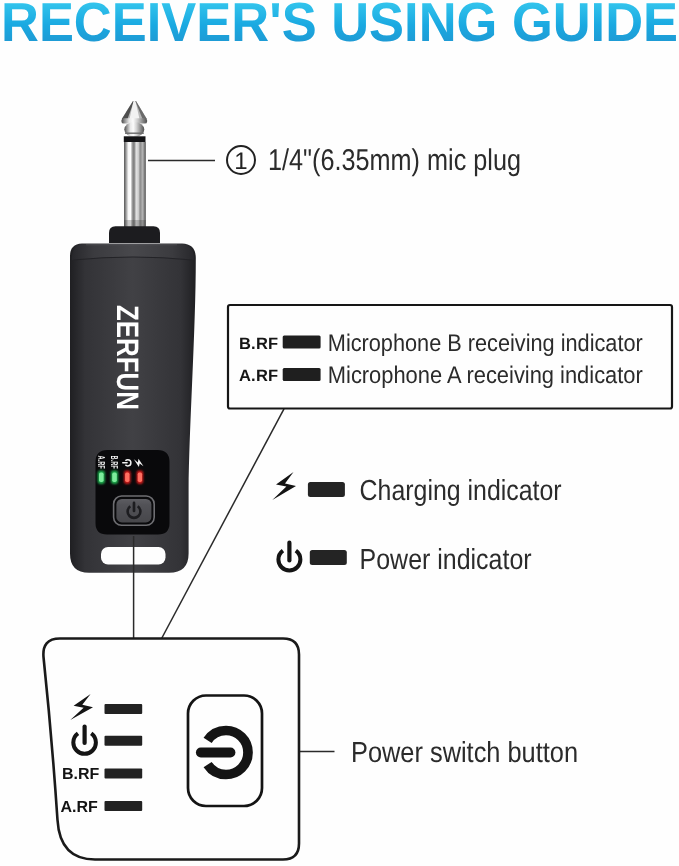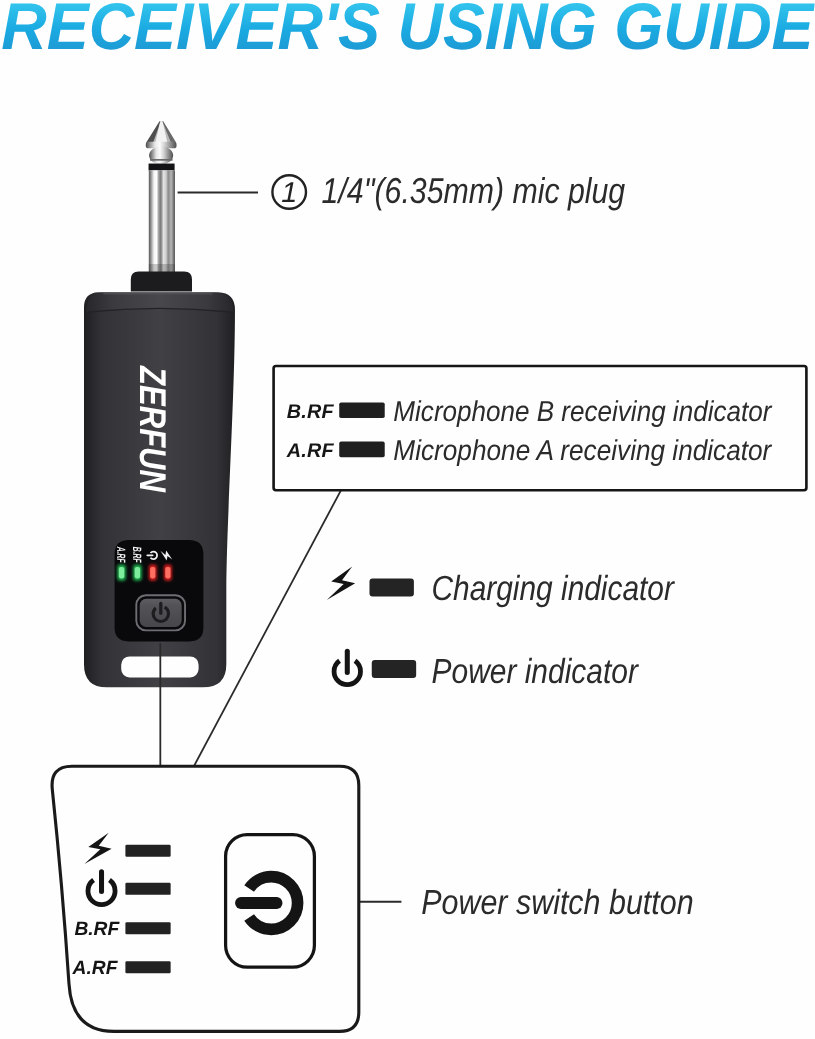--- a/index.html
+++ b/index.html
@@ -1,17 +1,17 @@
 <!DOCTYPE html>
 <html><head>
 <meta charset="utf-8">
 <style>
   html,body{margin:0;padding:0;}
   body{width:679px;height:866px;background:#fefefe;font-family:"Liberation Sans", sans-serif;overflow:hidden;}
-  #stage{position:relative;width:679px;height:866px;font-style:italic;}
+  #stage{position:relative;width:679px;height:866px;}
   svg{position:absolute;left:0;top:0;opacity:0.999;}
   svg text{text-rendering:geometricPrecision;}
 </style>
 </head>
 <body>
 <div id="stage">
 <svg width="679" height="866" viewBox="0 0 679 866">
   <defs>
     <linearGradient id="titleGrad" x1="0" y1="0" x2="0" y2="1">
       <stop offset="0" stop-color="#3fd2f3"></stop>

